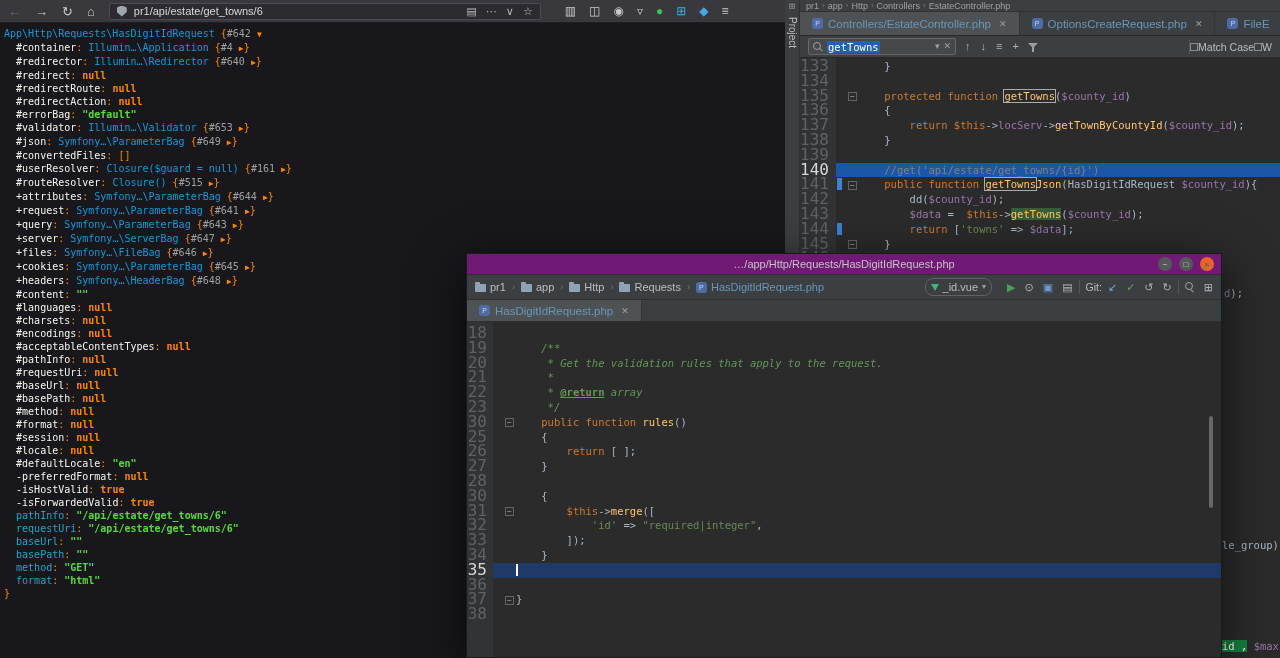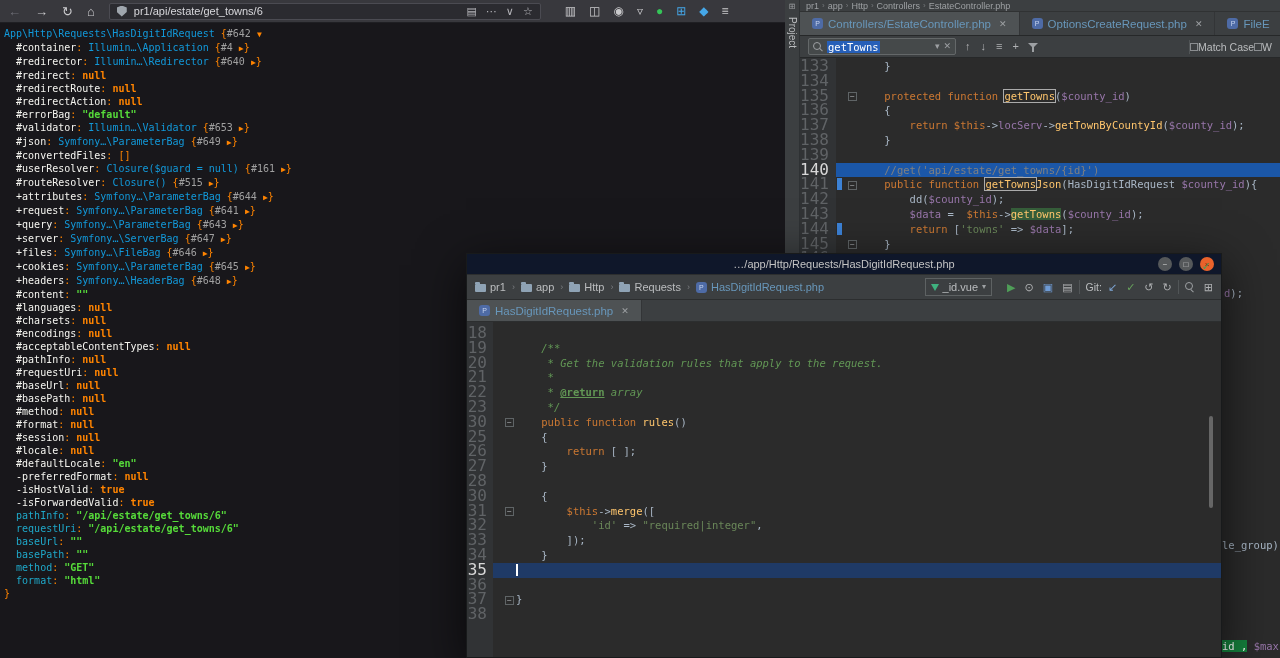--- a/index.html
+++ b/index.html
@@ -82,31 +82,31 @@
   .tk-dtag{color:#629755;font-weight:bold;text-decoration:underline}
   .tk-pl{color:#A9B7C6}
   .tk-box{box-shadow:0 0 0 1px #ABABAB}
   .tk-grn{background:#365E3A}
   .tk-red{background:#15803d;color:#FFFFFF}
   .caret-bar{display:inline-block;width:1.5px;height:12px;background:#FFFFFF;vertical-align:-2px}
   .frag{position:absolute;font-family:"DejaVu Sans Mono",monospace;font-size:10.5px;white-space:pre}
 
   
   #popup{position:absolute;left:466px;top:253px;width:756px;height:405px;background:#2B2B2B;border:1px solid #181A1B;box-shadow:0 12px 45px rgba(0,0,0,.65);z-index:10;overflow:hidden}
-  #popup-title{height:21px;background:#0f172a;border-bottom:1px solid #2C2E2F;display:flex;align-items:center;justify-content:center;font-size:11px;color:#C3C3C3;position:relative}
+  #popup-title{height:21px;background:#701a75;border-bottom:1px solid #2C2E2F;display:flex;align-items:center;justify-content:center;font-size:11px;color:#C3C3C3;position:relative}
   #win-btns{position:absolute;right:7px;top:3px;display:flex;gap:7px}
   .wb{width:14px;height:14px;border-radius:50%;display:flex;align-items:center;justify-content:center;font-size:8px;color:#CFCFCF;background:#55585A}
   .wb.close{background:#E9622B;color:#55200A}
   #popup-nav{height:25px;background:#3C3F41;border-bottom:1px solid #2C2E2F;display:flex;align-items:center;gap:6px;padding:0 8px;font-size:11px;color:#BBBDBF;overflow:hidden}
   .crumb{display:flex;align-items:center;gap:4px;flex:none}
   .crumb-sep{color:#7A7D80;font-size:9px;flex:none}
   .crumb-file{color:#6897BB}
   .folder{width:11px;height:8px;background:#8FA3B5;border-radius:1px;position:relative;flex:none;margin-top:1px}
   .folder::before{content:"";position:absolute;top:-2px;left:0;width:5px;height:2px;background:#8FA3B5;border-radius:1px 1px 0 0}
-  #run-config{display:flex;align-items:center;gap:4px;border:1px solid #5E6263;border-radius:0;height:18px;padding:0 5px;margin-left:auto;flex:none}
+  #run-config{display:flex;align-items:center;gap:4px;border:1px solid #5E6263;border-radius:8px;height:18px;padding:0 5px;margin-left:auto;flex:none}
   .vuetri{width:0;height:0;border-left:4px solid transparent;border-right:4px solid transparent;border-top:7px solid #3FB27F;flex:none}
   #popup-toolbar{display:flex;align-items:center;gap:9px;flex:none;margin-left:9px}
   #popup-tabs{height:22px;background:#3C3F41;border-bottom:1px solid #2C2E2F;display:flex;align-items:stretch}
   #popup-editor{position:absolute;left:0;right:0;top:68px;bottom:0;padding-top:4px;background:linear-gradient(90deg,#313335 0,#313335 26px,#2B2B2B 26px)}
   #popup-editor .ed-num{width:26px;padding-right:6px}
   #insp-check{position:absolute;right:10px;top:6px;color:#4F9E58;font-size:11px}
   #popup-scroll{position:absolute;right:8px;top:162px;width:4px;height:92px;background:rgba(255,255,255,.28);border-radius:2px}
 </style>
 </head>
 <body>

